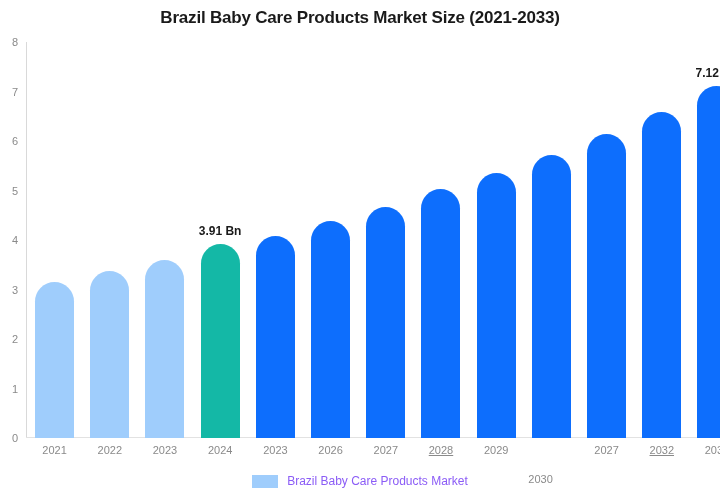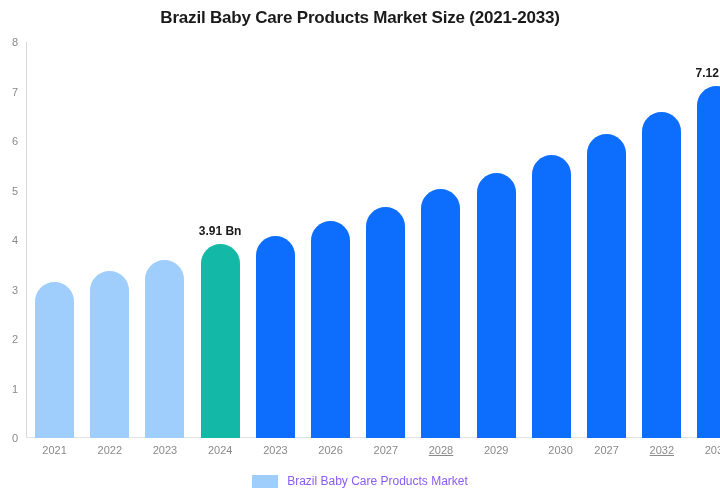--- a/index.html
+++ b/index.html
@@ -200,21 +200,21 @@
   <div id="x-ticks">
       <div class="x-tick" style="left: 27px;">2021</div>
       <div class="x-tick" style="left: 82.2px;">2022</div>
       <div class="x-tick" style="left: 137.4px;">2023</div>
       <div class="x-tick" style="left: 192.6px;">2024</div>
       <div class="x-tick" style="left: 247.8px;">2023</div>
       <div class="x-tick" style="left: 303px;">2026</div>
       <div class="x-tick" style="left: 358.2px;">2027</div>
       <div class="x-tick" style="left: 413.4px; text-decoration: underline;">2028</div>
       <div class="x-tick" style="left: 468.6px;">2029</div>
-      <div class="x-tick" style="left: 533px;">2030</div>
+      <div class="x-tick" style="left: 513px; margin-top: 29px;">2030</div>
       <div class="x-tick" style="left: 579px;">2027</div>
       <div class="x-tick" style="left: 634.2px; text-decoration: underline;">2032</div>
       <div class="x-tick" style="left: 689.4px;">2033</div>
     </div>
 
   <div id="legend">
     <span id="legend-swatch"></span>
     <span id="legend-label">Brazil Baby Care Products Market</span>
   </div>
 

